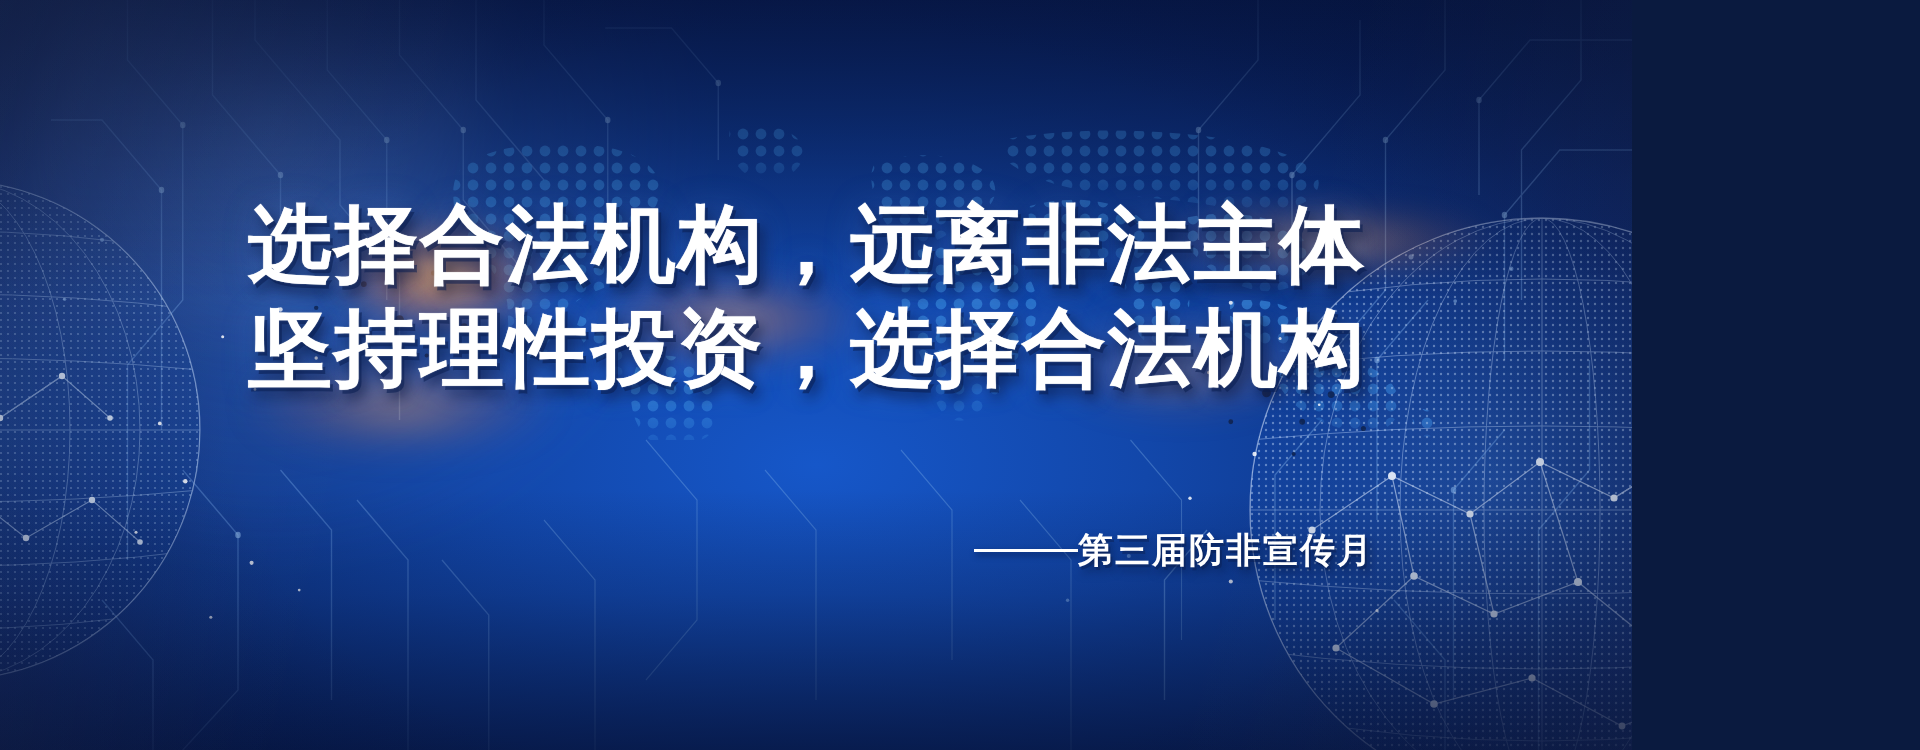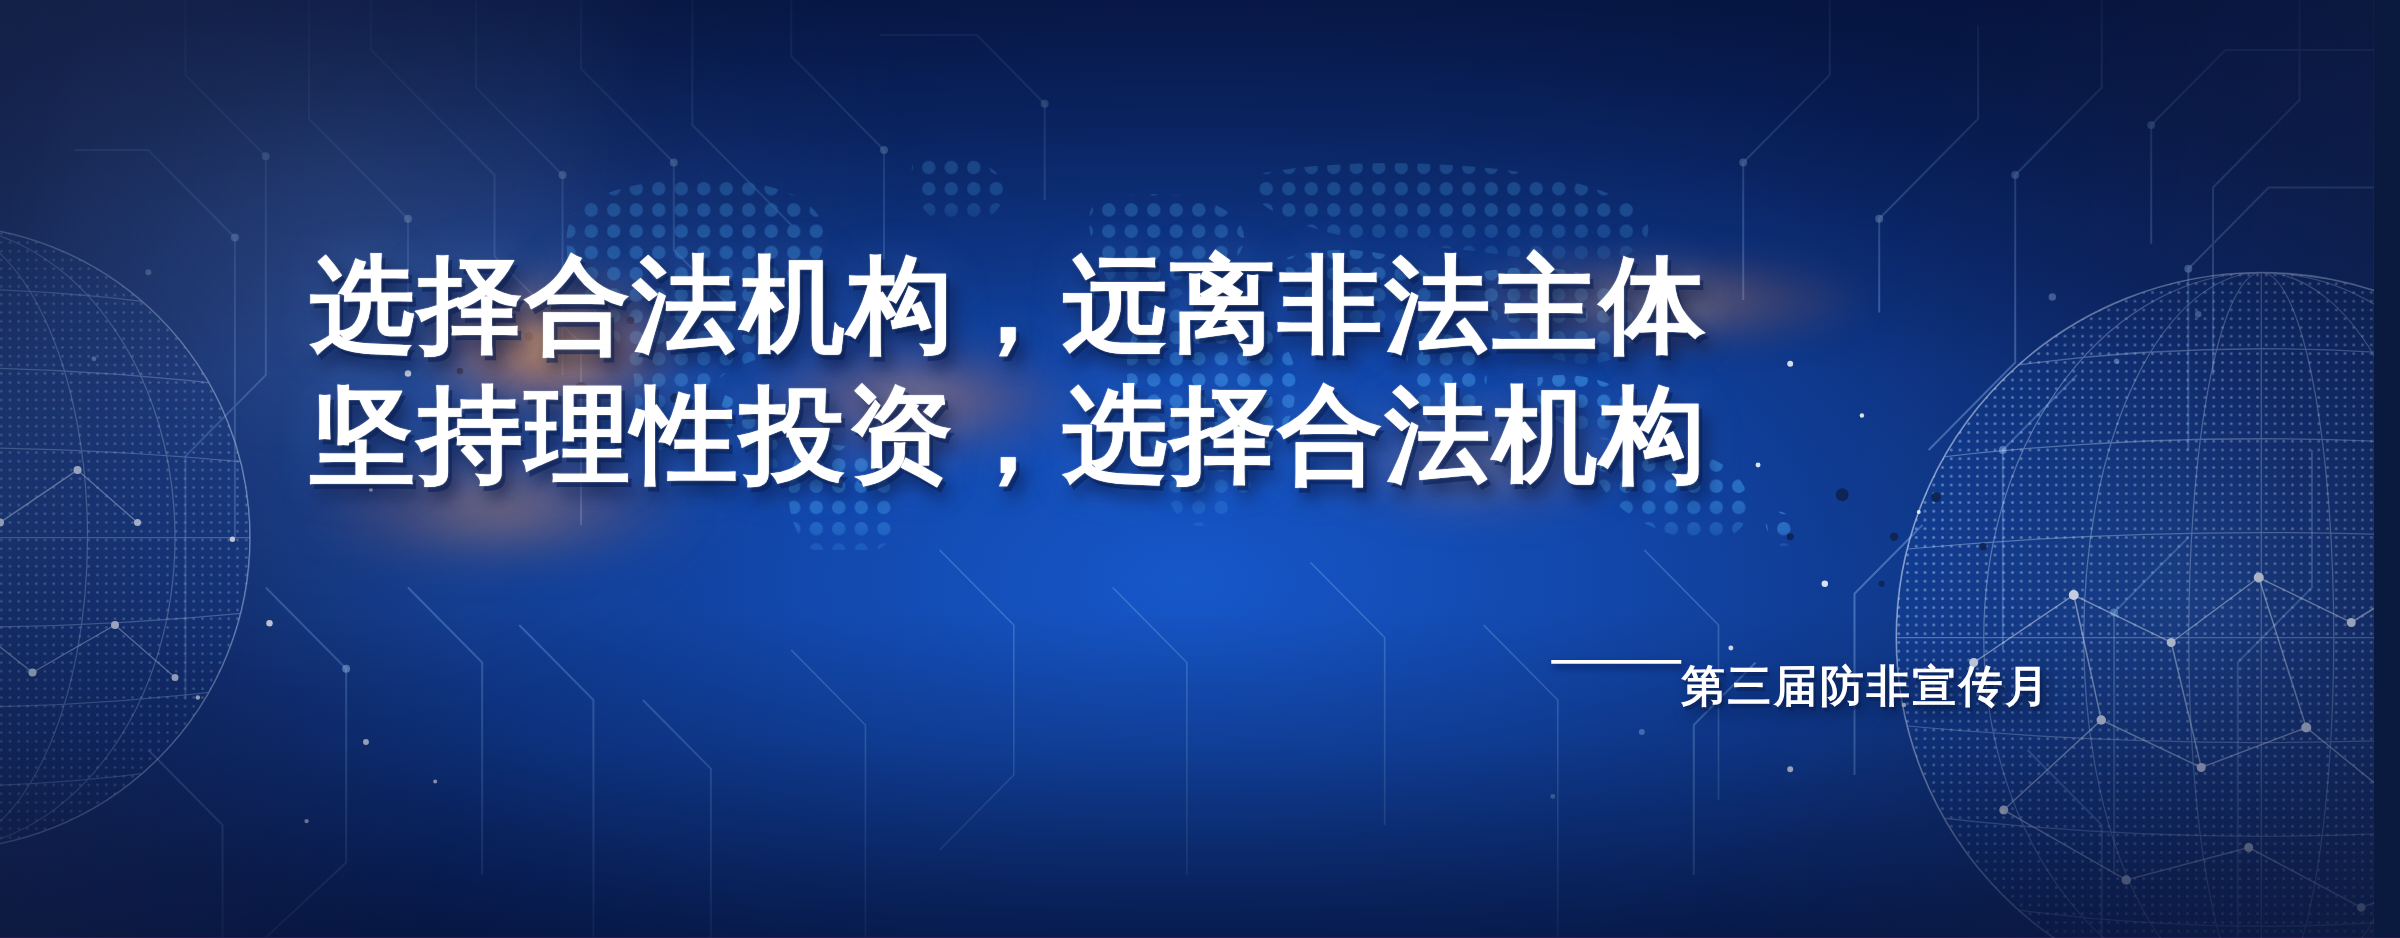--- a/index.html
+++ b/index.html
@@ -1,25 +1,25 @@
 <!DOCTYPE html>
 <html lang="zh"><head>
 <meta charset="utf-8">
 <title>Banner</title>
 <style>
   html,body{margin:0;padding:0;background:#0a1a3f;}
   *{box-sizing:border-box;}
 
   .stage{
     position:relative;
-    width:1899px;
+    width:1632px;
     height:750px;
     overflow:hidden;
     font-family:"DejaVu Sans","Liberation Sans",sans-serif;
-    background:#701a75;
+    background:#7f1d1d;
     text-decoration:underline;
   }
 
   
   .bg-base{
     position:absolute; inset:0;
     background:
       radial-gradient(ellipse 1100px 620px at 50% 62%, #1657c9 0%, #1247aa 30%, #0e3585 58%, #0a2569 80%, #081d54 100%);
   }
   .bg-vignette{
@@ -113,21 +113,21 @@
        3px 4px 0 rgba(10,30,80,.55),
        6px 9px 14px rgba(4,14,48,.66),
        0 0 34px rgba(120,170,255,.26);
   }
 
   
   .attribution{
     position:absolute;
     right:258px; top:528px;
     display:flex;
-    align-items:flex-start;
+    align-items:center;
     gap:0;
     z-index:6;
   }
   .attr-rule{
     width:104px; height:3px;
     background:#ffffff;
     box-shadow:2px 3px 6px rgba(4,14,48,.6);
   }
   .attr-text{
     color:#ffffff;

